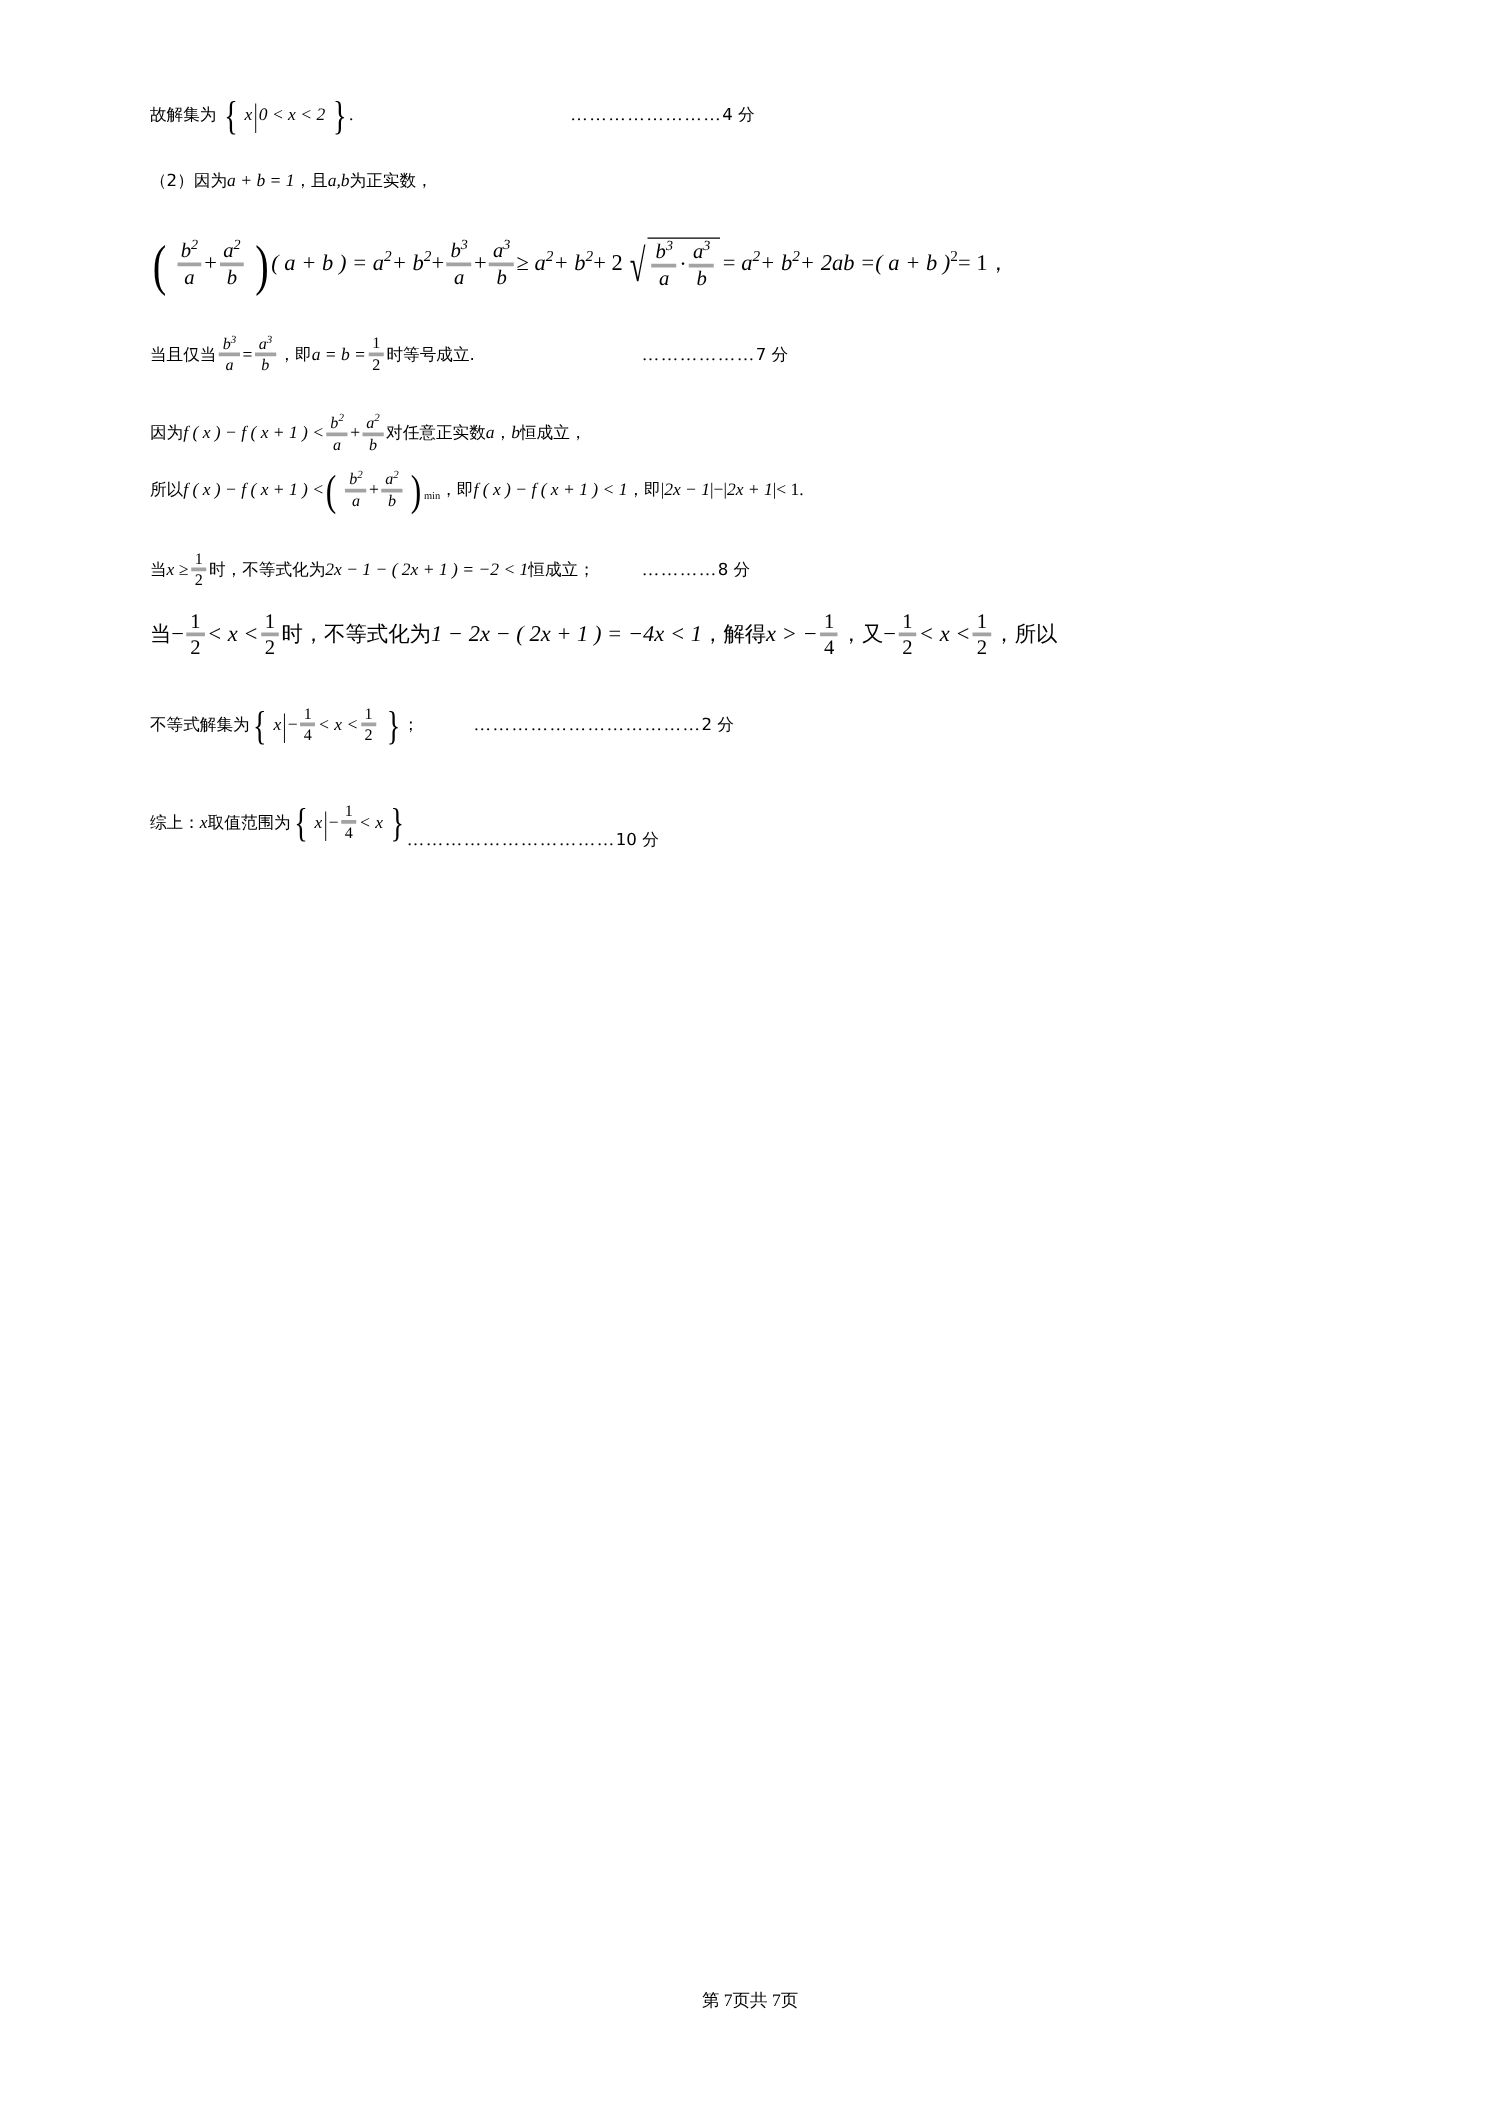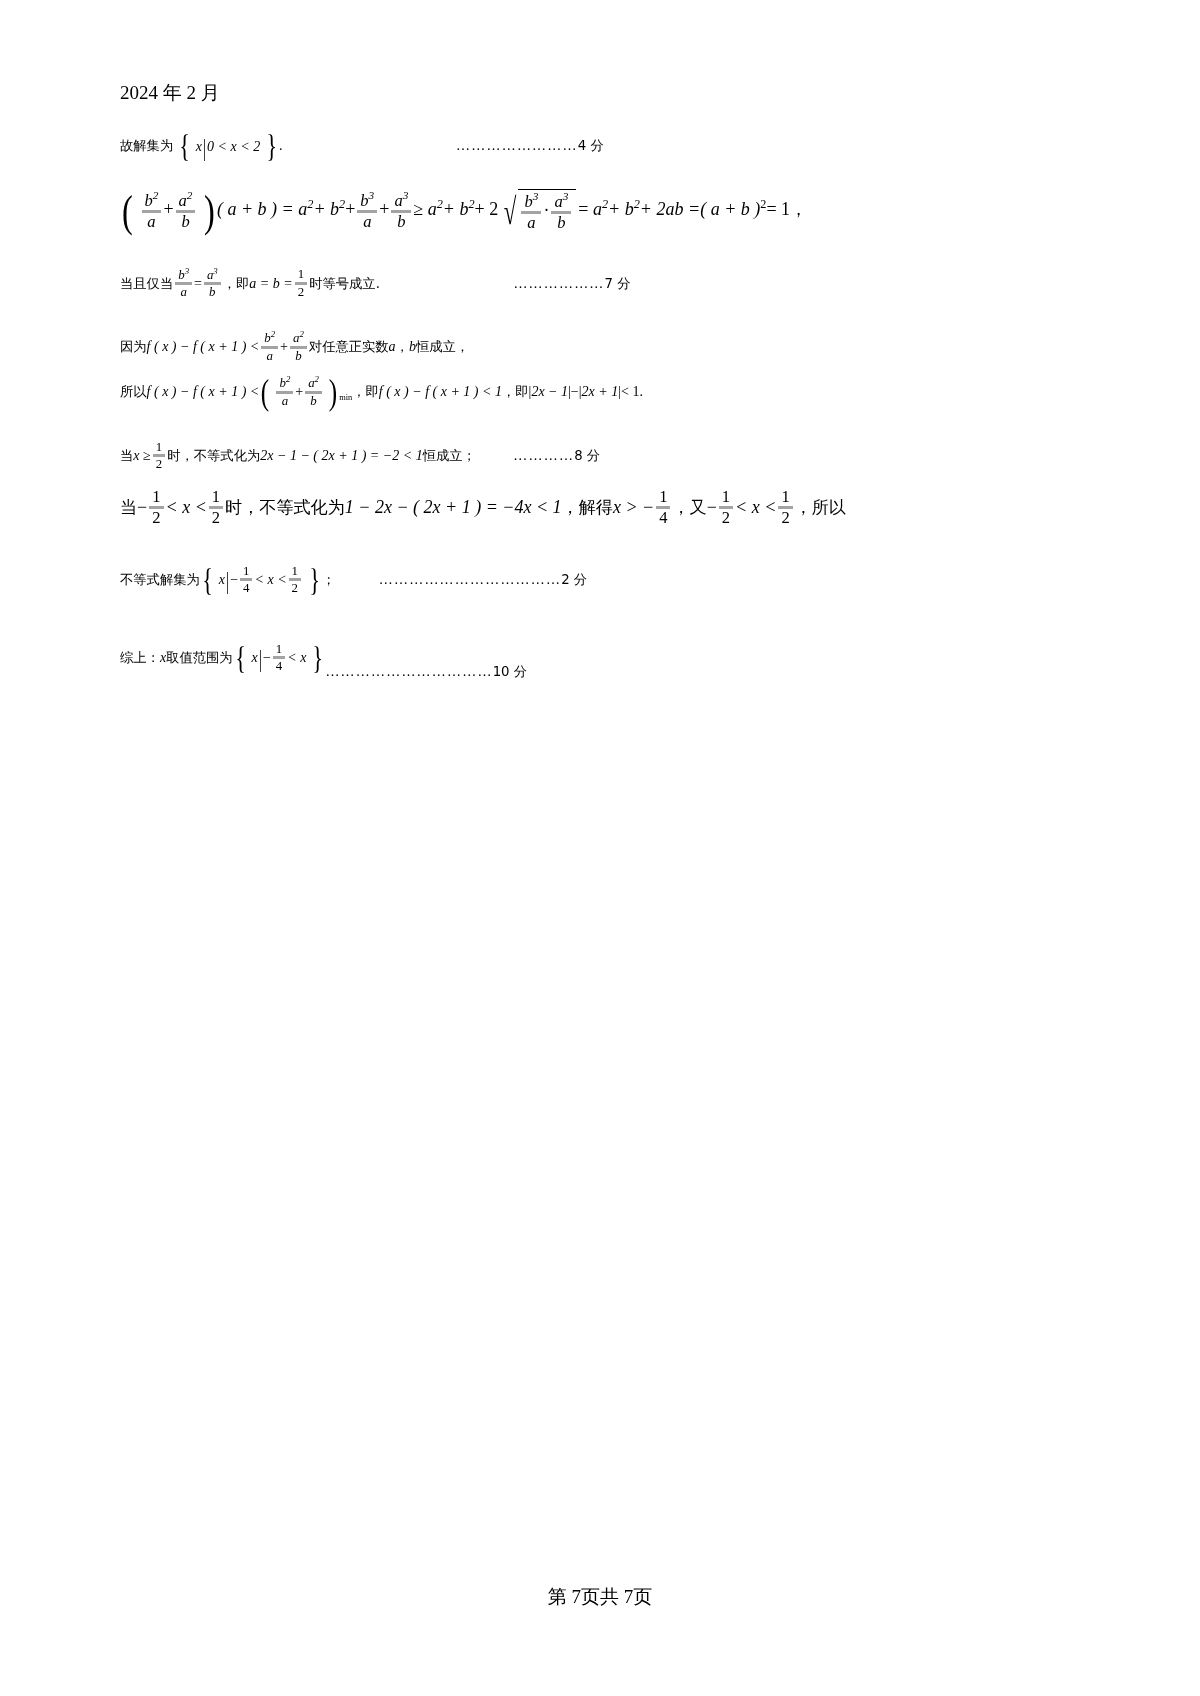--- a/index.html
+++ b/index.html
@@ -151,47 +151,49 @@
   }
   .dots {
     letter-spacing: 1.2px;
   }
   .footer {
     position: absolute;
     left: 0;
     right: 0;
     bottom: 86px;
     text-align: center;
-    font-size: 19px;
+    font-size: 14px;
     font-family: "Liberation Serif", serif;
   }
   .cn {
     font-family: "DejaVu Sans", "Liberation Sans", sans-serif;
     font-size: 0.95em;
   }
 </style>
 </head>
 <body>
 
 <div class="page">
 
-  <div class="hdr">2024 年 2 月</div>
 
   <div class="line blk" style="margin-bottom:30px;">
     <span class="cn">故解集为</span>
     <span class="setbrace">
       <span class="bl">{</span>
       <span class="inner">
         <span class="mathi">x</span><span class="vbar">|</span><span class="mathi">0 &lt; x &lt; 2</span>
       </span>
       <span class="br">}</span>
     </span><span class="mathr">.</span>
     <span style="display:inline-block;width:170px;"></span><span class="dots">……………………</span><span class="cn">4 分</span>
   </div>
 
+  <div class="line blk" style="margin-bottom:34px;">
+    <span class="cn">（2）因为</span><span class="mathi">a + b = 1</span><span class="cn">，且</span><span class="mathi">a,b</span><span class="cn">为正实数，</span>
+  </div>
 
   <div class="line blk" style="font-size:18px;margin-bottom:34px;">
     <span class="bigparen">
       <span class="pl">(</span>
       <span class="inner">
         <span class="frac">
           <span class="num"><span class="mathi">b</span><span class="sup">2</span></span>
           <span class="den mathi">a</span>
         </span><span class="mathr">+</span><span class="frac">
           <span class="num"><span class="mathi">a</span><span class="sup">2</span></span>

